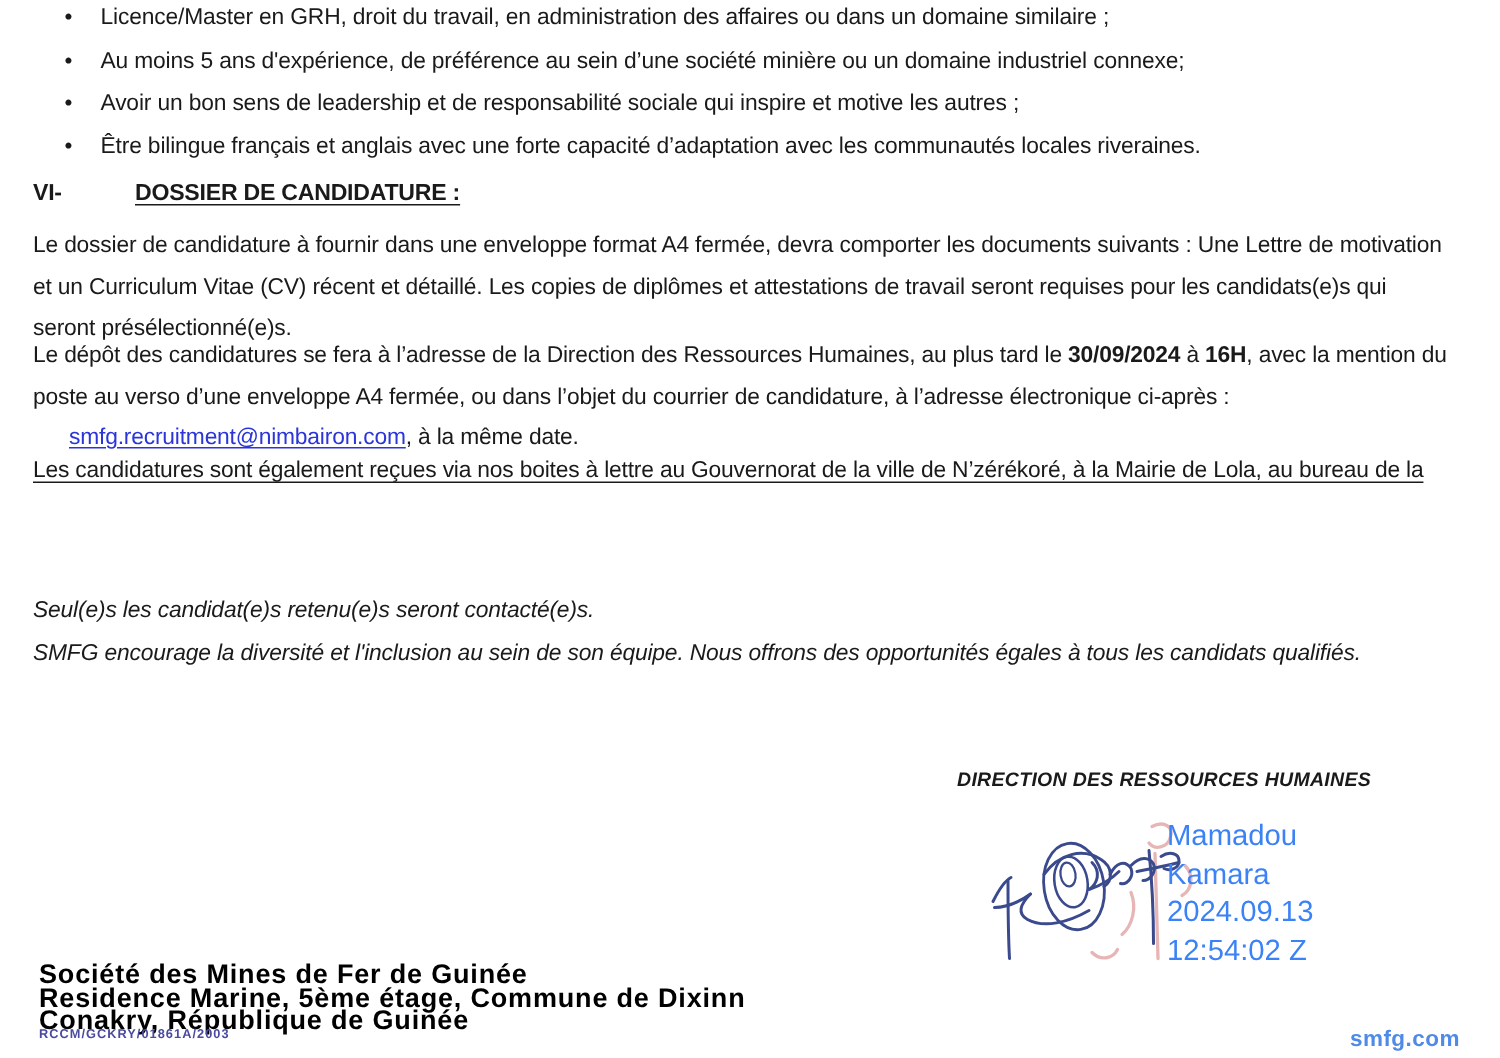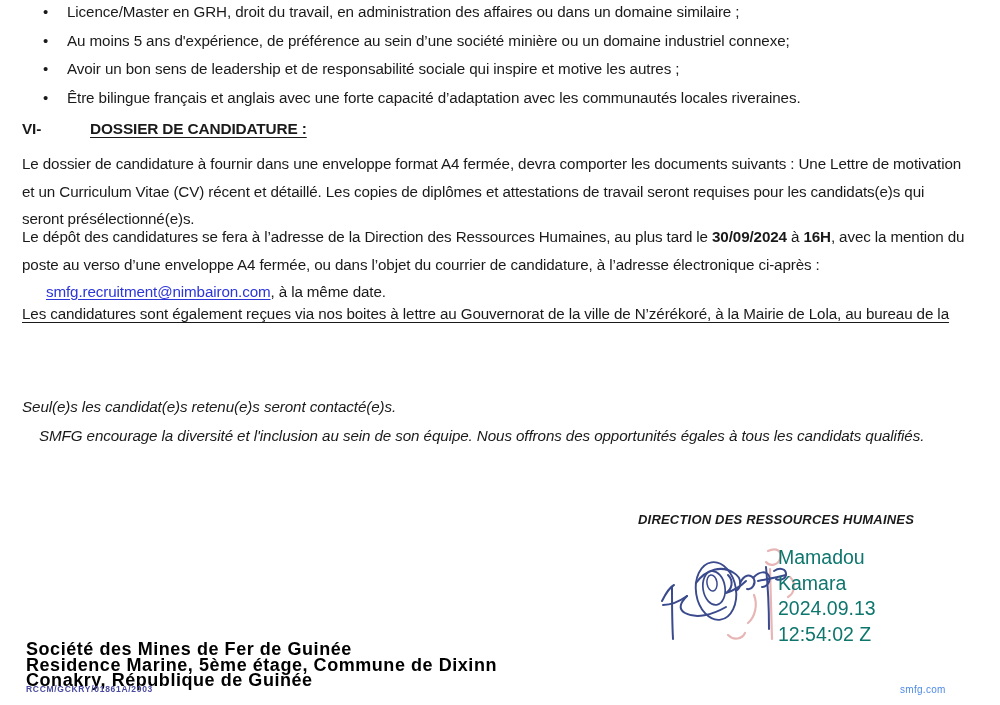--- a/index.html
+++ b/index.html
@@ -108,21 +108,21 @@
   .note {
     position: absolute;
     left: 22px;
     font-size: 15.2px;
     font-style: italic;
     font-weight: normal;
     letter-spacing: -0.1px;
     white-space: nowrap;
   }
   .note-1 { top: 398px; }
-  .note-2 { top: 427px; margin-left: 17px; }
+  .note-2 { top: 427px; }
 
   
   .sig-dept {
     position: absolute;
     left: 638px;
     top: 512px;
     font-size: 13px;
     font-weight: bold;
     font-style: italic;
     letter-spacing: 0.2px;
@@ -137,21 +137,21 @@
     height: 105px;
   }
   .sig-stamp svg { display: block; }
 
   .sig-meta {
     position: absolute;
     left: 778px;
     top: 545px;
     font-size: 19.5px;
     line-height: 25.5px;
-    color: #0f766e;
+    color: #3b82f6;
     white-space: nowrap;
   }
   .sig-meta .ln { display: block; }
 
   
   .footer-address {
     position: absolute;
     left: 26px;
     top: 642px;
     color: #000000;
@@ -172,22 +172,22 @@
     font-weight: bold;
     letter-spacing: 0.7px;
     white-space: nowrap;
   }
 
   .footer-site {
     position: absolute;
     left: 900px;
     top: 684px;
     color: #4f8ae8;
-    font-size: 10px;
-    font-weight: normal;
+    font-size: 15px;
+    font-weight: bold;
     letter-spacing: 0.3px;
     white-space: nowrap;
   }
 </style>
 </head>
 <body>
 
 <div class="page">
 
   <ul class="req-list">

